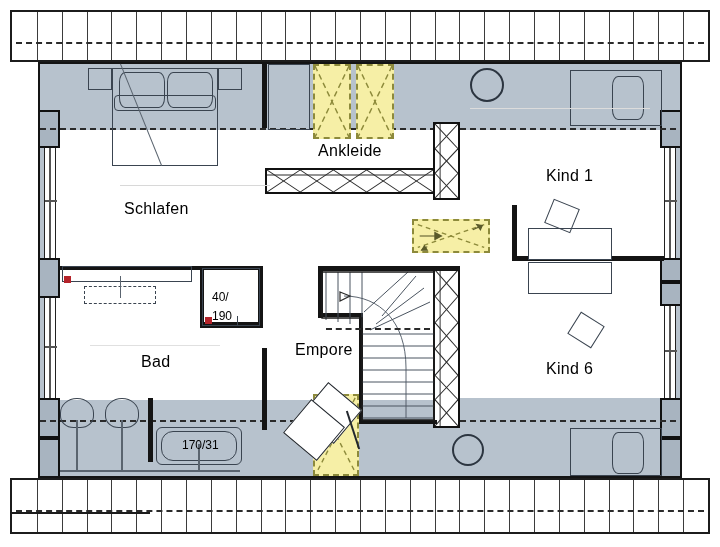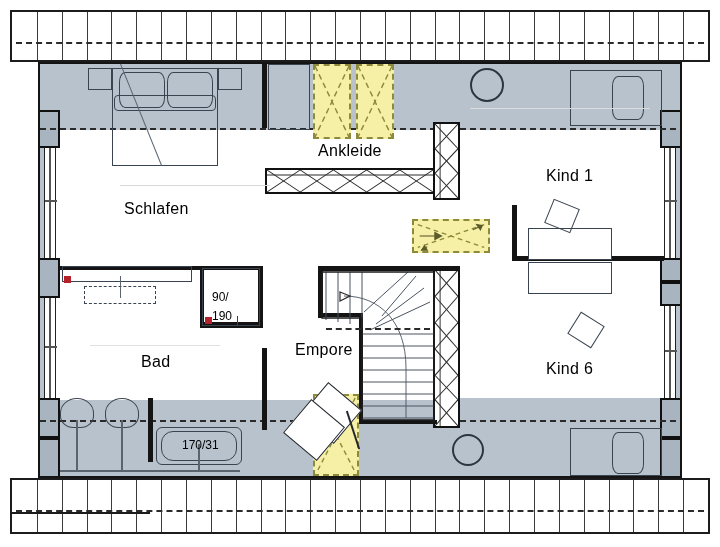--- a/index.html
+++ b/index.html
@@ -367,21 +367,21 @@
 
   <div class="abs wall" style="left:262px;top:348px;width:5px;height:76px;"></div>
 
   <div class="rlabel" style="left:124px;top:200px;">Schlafen</div>
   <div class="rlabel" style="left:318px;top:142px;">Ankleide</div>
   <div class="rlabel" style="left:546px;top:167px;">Kind 1</div>
   <div class="rlabel" style="left:546px;top:360px;">Kind 6</div>
   <div class="rlabel" style="left:141px;top:353px;">Bad</div>
   <div class="rlabel" style="left:295px;top:341px;">Empore</div>
 
-  <div class="dlabel" style="left:212px;top:290px;">90/</div>
+  <div class="dlabel" style="left:212px;top:290px;">40/</div>
   <div class="dlabel" style="left:212px;top:309px;">190</div>
   <div class="dlabel" style="left:182px;top:438px;">170/31</div>
 
   <div class="abs" style="left:120px;top:185px;width:150px;height:1px;background:#d8d8d8;"></div>
   <div class="abs" style="left:90px;top:345px;width:130px;height:1px;background:#e0e0e0;"></div>
   <div class="abs" style="left:470px;top:108px;width:180px;height:1px;background:#dcdcdc;"></div>
 
 </div>
 
 </body></html>

